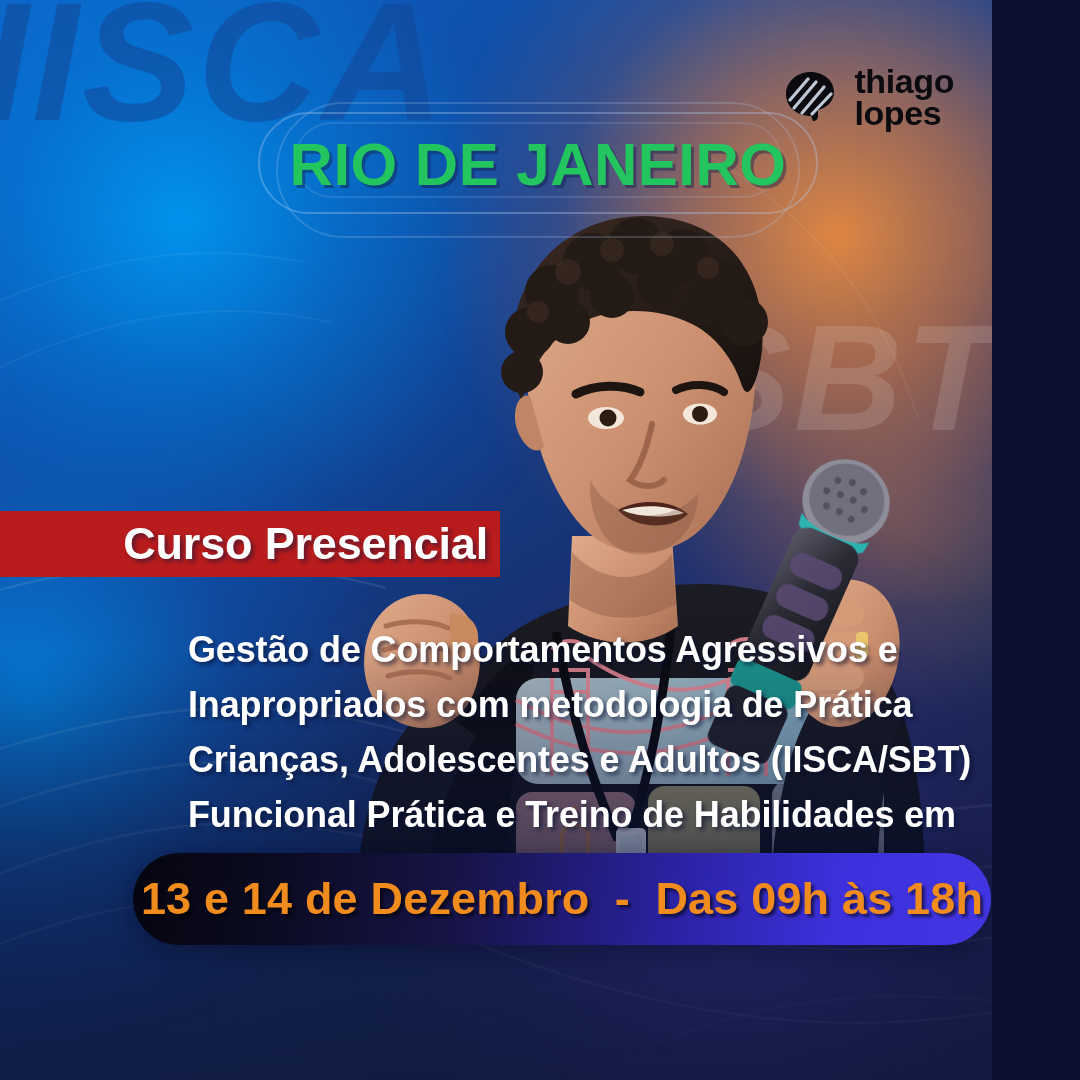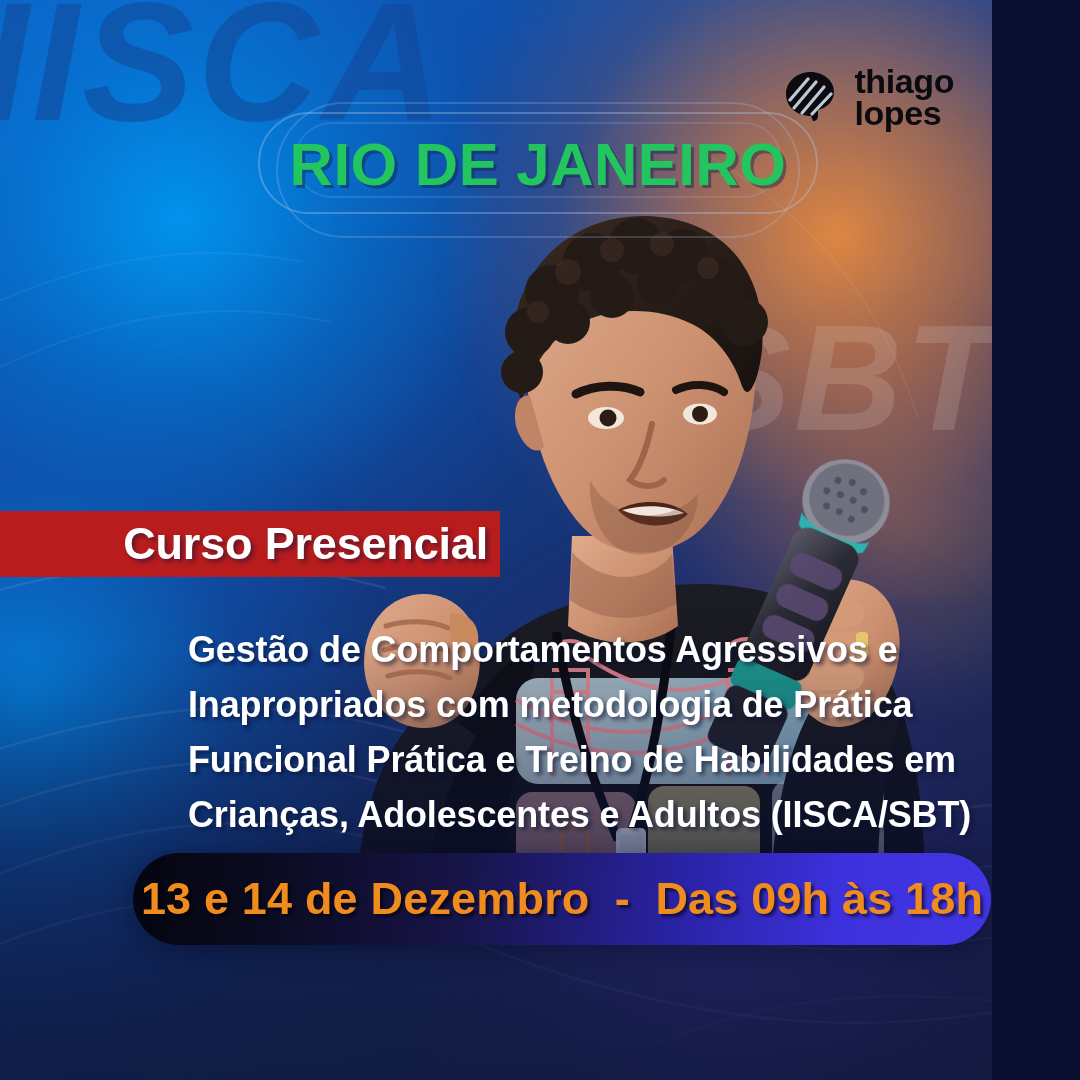--- a/index.html
+++ b/index.html
@@ -385,21 +385,21 @@
     <div class="city-text">RIO DE JANEIRO</div>
   </div>
 
   <div class="banner">
     <span>Curso Presencial</span>
   </div>
 
   <div class="desc">
     <div>Gestão de Comportamentos Agressivos e</div>
     <div>Inapropriados com metodologia de Prática</div>
+    <div>Crianças, Adolescentes e Adultos (IISCA/SBT)</div>
     <div>Funcional Prática e Treino de Habilidades em</div>
-    <div>Crianças, Adolescentes e Adultos (IISCA/SBT)</div>
   </div>
 
   <div class="datepill">
     <span>13 e 14 de Dezembro  -  Das 09h às 18h</span>
   </div>
 
 </div>
 
 </body></html>

